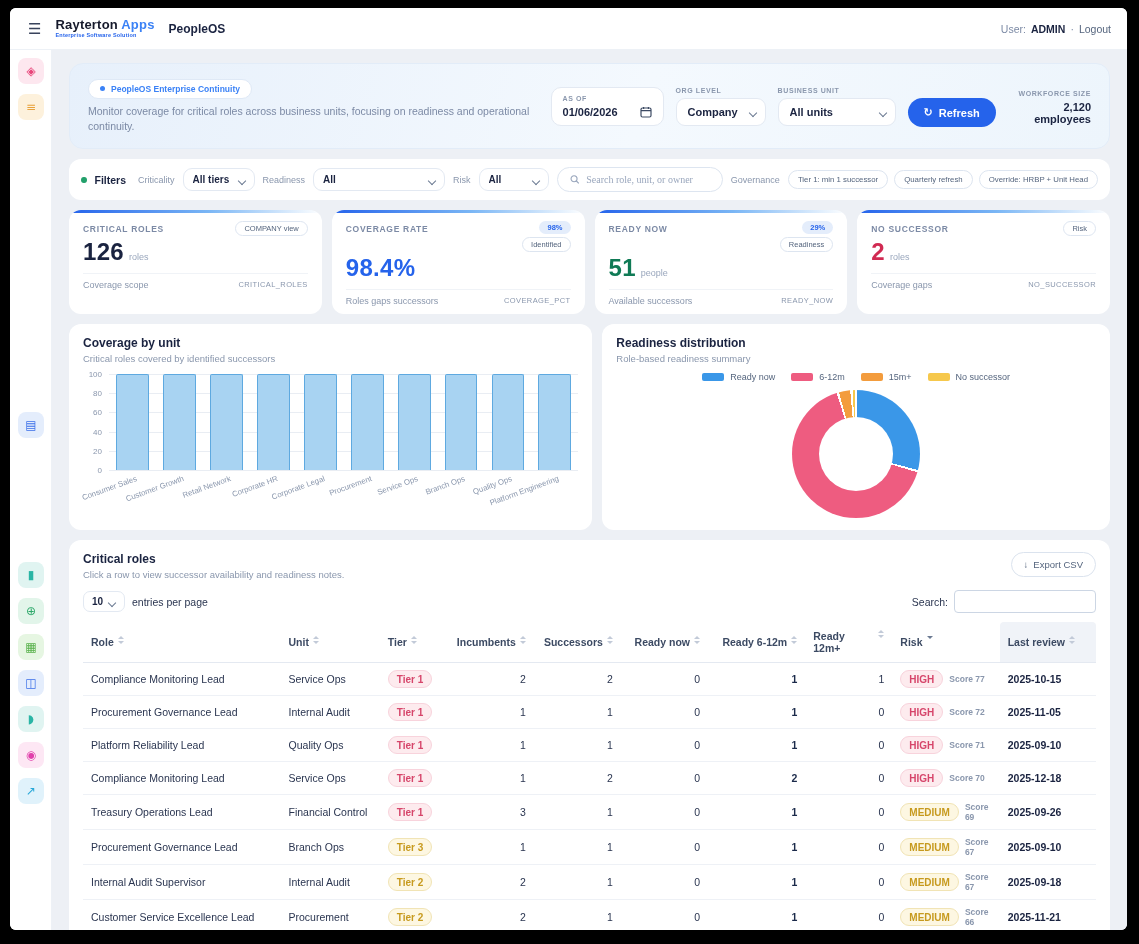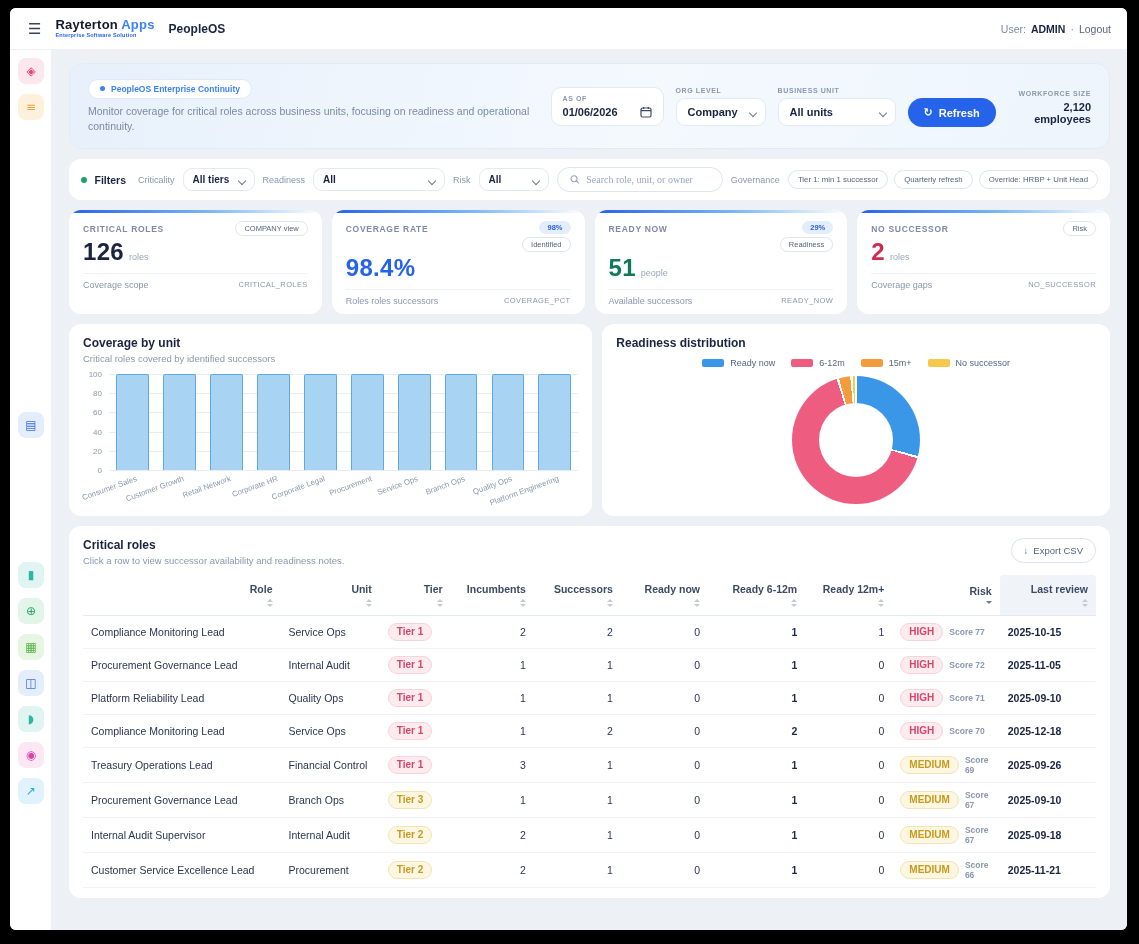--- a/index.html
+++ b/index.html
@@ -100,21 +100,21 @@
   .tc-head { display:flex; justify-content:space-between; align-items:flex-start; }
   .btn-export { display:flex; align-items:center; gap:5px; border:1px solid #dbe3ee; background:#fff; border-radius:14px; padding:6px 12px; font-size:9.5px; color:#55657e; cursor:pointer; font-family:inherit; }
   .tc-controls { display:flex; align-items:center; margin-top:10px; }
   .entries { display:flex; align-items:center; gap:7px; }
   .entries .selwrap select { padding:4px 20px 4px 8px; font-size:10px; border-radius:7px; }
   .entries-label { font-size:10.5px; color:#2a3550; }
   .tsearch { margin-left:auto; display:flex; align-items:center; gap:6px; font-size:10.5px; color:#2a3550; }
   .tsearch input { width:142px; height:23px; border:1px solid #ccd6e4; border-radius:4px; font-size:10px; padding:0 6px; outline:none; font-family:inherit; color:#2a3550; }
   table { width:100%; border-collapse:collapse; margin-top:9px; font-size:10.5px; table-layout:fixed; }
   th { text-align:left; font-weight:700; color:#3c4a63; font-size:10.5px; padding:8px 8px; border-bottom:1px solid #e4e9f1; }
-  th .thin { display:flex; align-items:flex-end; gap:4px;flex-direction:column; }
+  th .thin { display:flex; align-items:flex-start; gap:4px; }
   th.num .thin { justify-content:flex-end; }
   th.hl { background:#f0f3f8; border-radius:4px 4px 0 0; }
   .sort { display:inline-flex; flex-direction:column; gap:1.5px; }
   .sort i { display:block; width:0; height:0; border-left:3px solid transparent; border-right:3px solid transparent; }
   .sort .up { border-bottom:3.5px solid #c2cad8; }
   .sort .down { border-top:3.5px solid #c2cad8; }
   .sort.desc .down { border-top-color:#6b7a92; }
   td { padding:7px 8px; border-bottom:1px solid #eef1f6; color:#2a3550; }
   td.num { text-align:right; }
   td.r612 { font-weight:600; color:#1b2a4a; }
@@ -250,21 +250,21 @@
             <span class="kpi-label">COVERAGE RATE</span>
             <span class="kpi-badges">
               <span class="pill-blue">98%</span>
               <span class="pill-outline">Identified</span>
             </span>
           </div>
           <div class="kpi-valrow">
               <span class="kpi-value c-blue">98.4%</span>
             </div>
           <div class="kpi-foot">
-              <span class="fl">Roles roles successors</span>
+              <span class="fl">Roles gaps successors</span>
               <span class="fr">COVERAGE_PCT</span>
             </div>
         </div>
         <div class="kpi">
           <div class="kpi-top">
             <span class="kpi-label">READY NOW</span>
             <span class="kpi-badges">
               <span class="pill-blue">29%</span>
               <span class="pill-outline">Readiness</span>
             </span>
@@ -356,20 +356,21 @@
                   <div class="slot">
                     <div class="bar" style="height: 100%;"></div>
                     <span class="bar-label">Platform Engineering</span>
                   </div>
                 </div>
               </div>
           </div>
         </div>
         <div class="card">
           <div class="card-title">Readiness distribution</div>
+          <div class="card-sub">Role-based readiness summary</div>
           <div class="legend" id="legend">
               <span class="legend-item">
                 <span class="swatch" style="background: rgb(58, 151, 232);"></span>
                 <span>Ready now</span>
               </span>
               <span class="legend-item">
                 <span class="swatch" style="background: rgb(238, 92, 128);"></span>
                 <span>6-12m</span>
               </span>
               <span class="legend-item">
@@ -391,20 +392,30 @@
         <div class="tc-head">
           <div>
             <div class="card-title">Critical roles</div>
             <div class="card-sub">Click a row to view successor availability and readiness notes.</div>
           </div>
           <button class="btn-export">
               <span>↓</span>
               <span>Export CSV</span>
             </button>
         </div>
+        <div class="tc-controls">
+          <div class="entries">
+            <span class="selwrap"><select><option>10</option></select></span>
+            <span class="entries-label">entries per page</span>
+          </div>
+          <div class="tsearch">
+            <span>Search:</span>
+            <input style="">
+          </div>
+        </div>
         <table>
           <thead>
               <tr id="thead-row">
                 <th class="" style="width: 19.5%;">
                   <span class="thin">
                     <span>Role</span>
                     <span class="sort">
                       <i class="up"></i>
                       <i class="down"></i>
                     </span>

